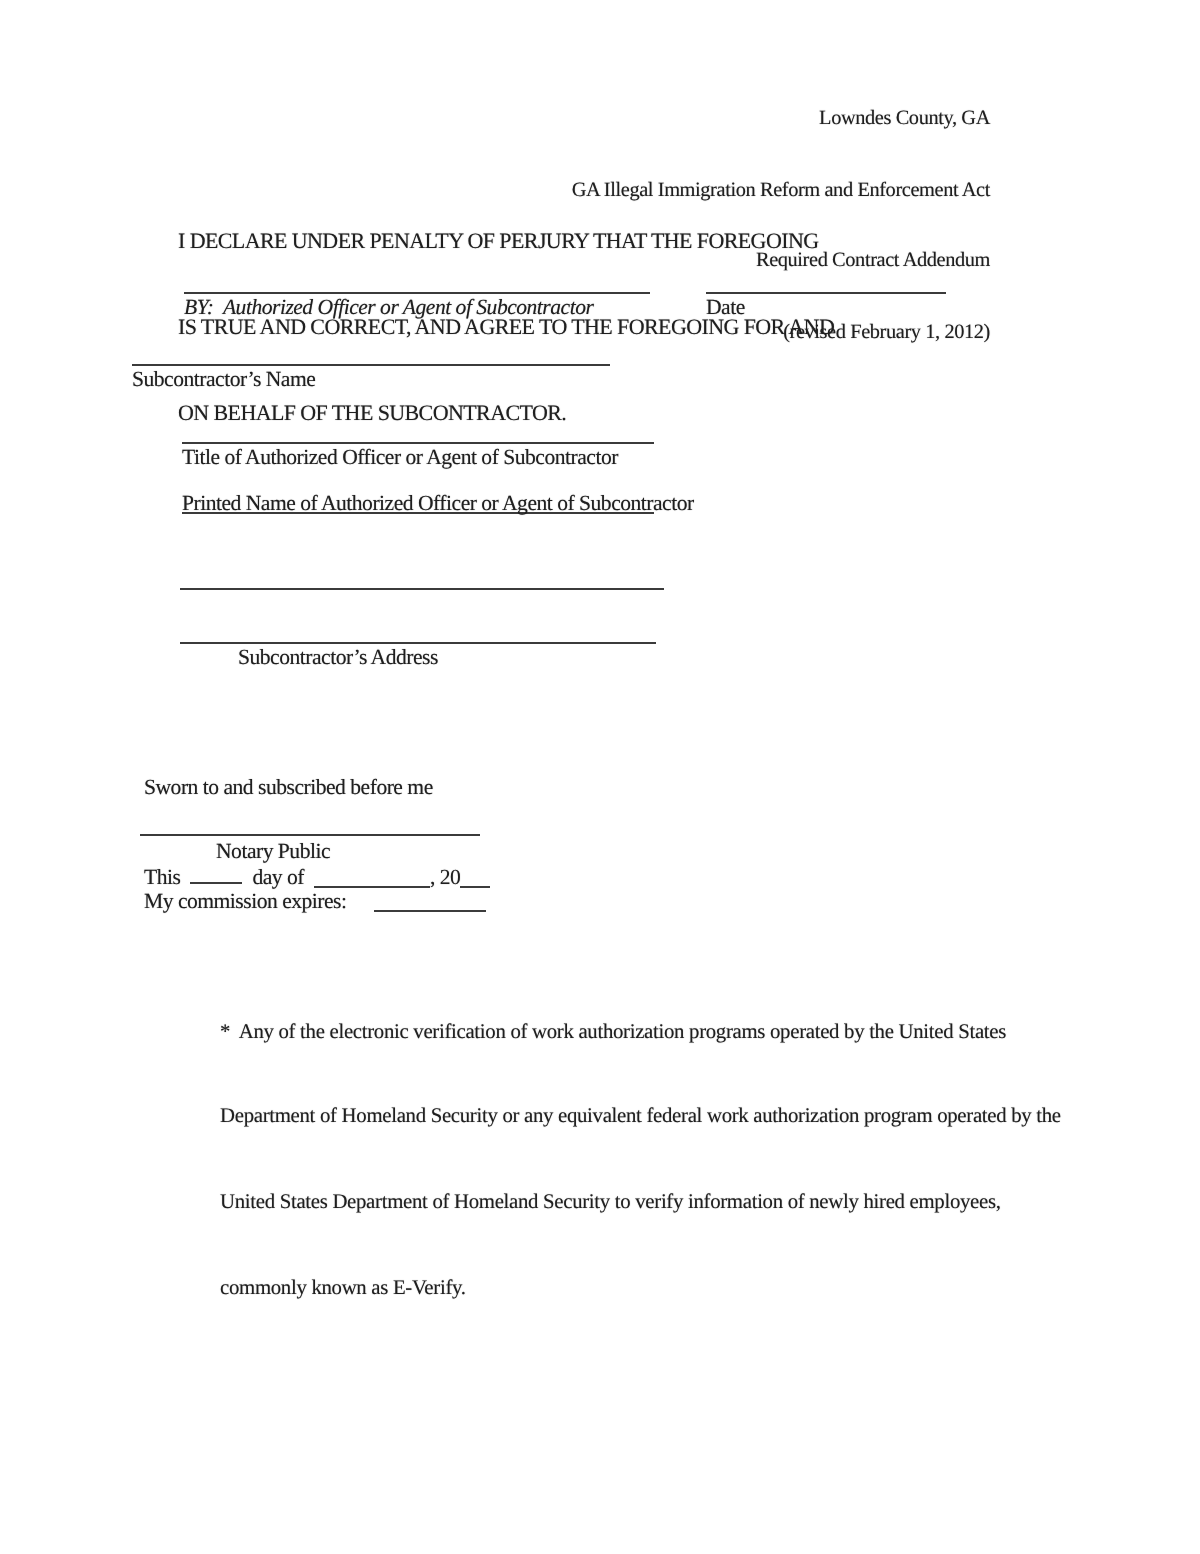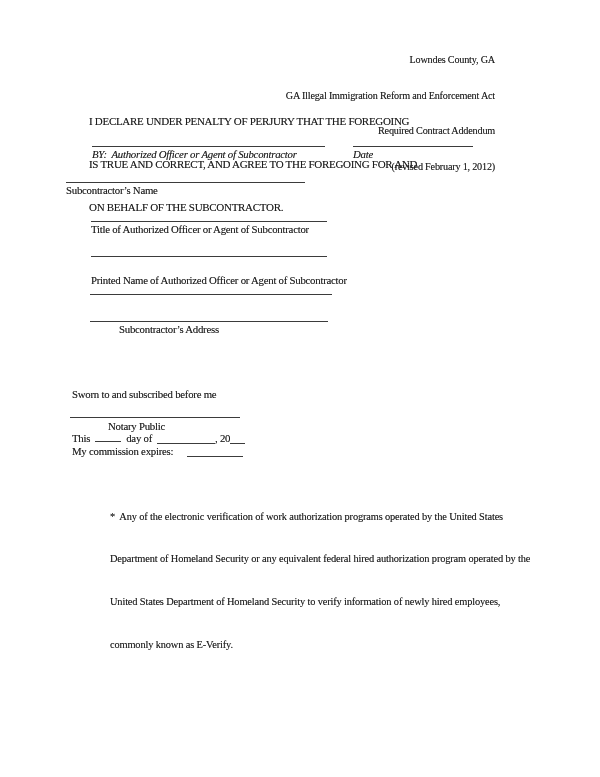--- a/index.html
+++ b/index.html
@@ -83,45 +83,45 @@
 
   <div class="declaration">
     <div>I DECLARE UNDER PENALTY OF PERJURY THAT THE FOREGOING</div>
     <div>IS TRUE AND CORRECT, AND AGREE TO THE FOREGOING FOR AND</div>
     <div>ON BEHALF OF THE SUBCONTRACTOR.</div>
   </div>
 
   <div class="rule" style="top:146px; left:92px; width:233px;"></div>
   <div class="rule" style="top:146px; left:353px; width:120px;"></div>
   <div class="label" style="top:148px; left:92px;font-style:italic;">BY:  Authorized Officer or Agent of Subcontractor</div>
-  <div class="label" style="top:148px; left:353px;font-style:italic;">Date</div>
+  <div class="label" style="top:148px; left:353px;">Date</div>
 
   <div class="rule" style="top:182px; left:66px; width:239px;"></div>
   <div class="label" style="top:184px; left:66px;">Subcontractor’s Name</div>
 
   <div class="rule" style="top:221px; left:91px; width:236px;"></div>
   <div class="label" style="top:223px; left:91px;">Title of Authorized Officer or Agent of Subcontractor</div>
 
   <div class="rule" style="top:256px; left:91px; width:236px;"></div>
-  <div class="label" style="top:274px; left:91px;">Printed Name of Authorized Officer or Agent of Subcontractor</div>
+  <div class="label" style="top:246px; left:91px;">Printed Name of Authorized Officer or Agent of Subcontractor</div>
 
   <div class="rule" style="top:294px; left:90px; width:242px;"></div>
   <div class="rule" style="top:321px; left:90px; width:238px;"></div>
   <div class="label" style="top:323px; left:91px;margin-left:28px;">Subcontractor’s Address</div>
 
   <div class="textblock" style="top:357px; left:72px;">
     <div>Sworn to and subscribed before me</div>
     <div><span>This</span><span class="blank" style="width:26px; margin:0 5px;"></span><span>day of</span><span class="blank" style="width:58px; margin-left:5px;"></span><span>, 20</span><span class="blank" style="width:15px;"></span></div>
   </div>
 
   <div class="rule" style="top:417px; left:70px; width:170px;"></div>
   <div class="label" style="top:420px; left:108px;">Notary Public</div>
 
   <div class="textblock" style="top:444px; left:72px;text-align:center;"><span>My commission expires:</span><span class="blank" style="width:56px; margin-left:14px;"></span></div>
 
   <div class="footnote">
     <div>*  Any of the electronic verification of work authorization programs operated by the United States</div>
-    <div>Department of Homeland Security or any equivalent federal hired authorization program operated by the</div>
+    <div>Department of Homeland Security or any equivalent federal work authorization program operated by the</div>
     <div>United States Department of Homeland Security to verify information of newly hired employees,</div>
     <div>commonly known as E-Verify.</div>
   </div>
 
 </div>
 
 </body></html>

